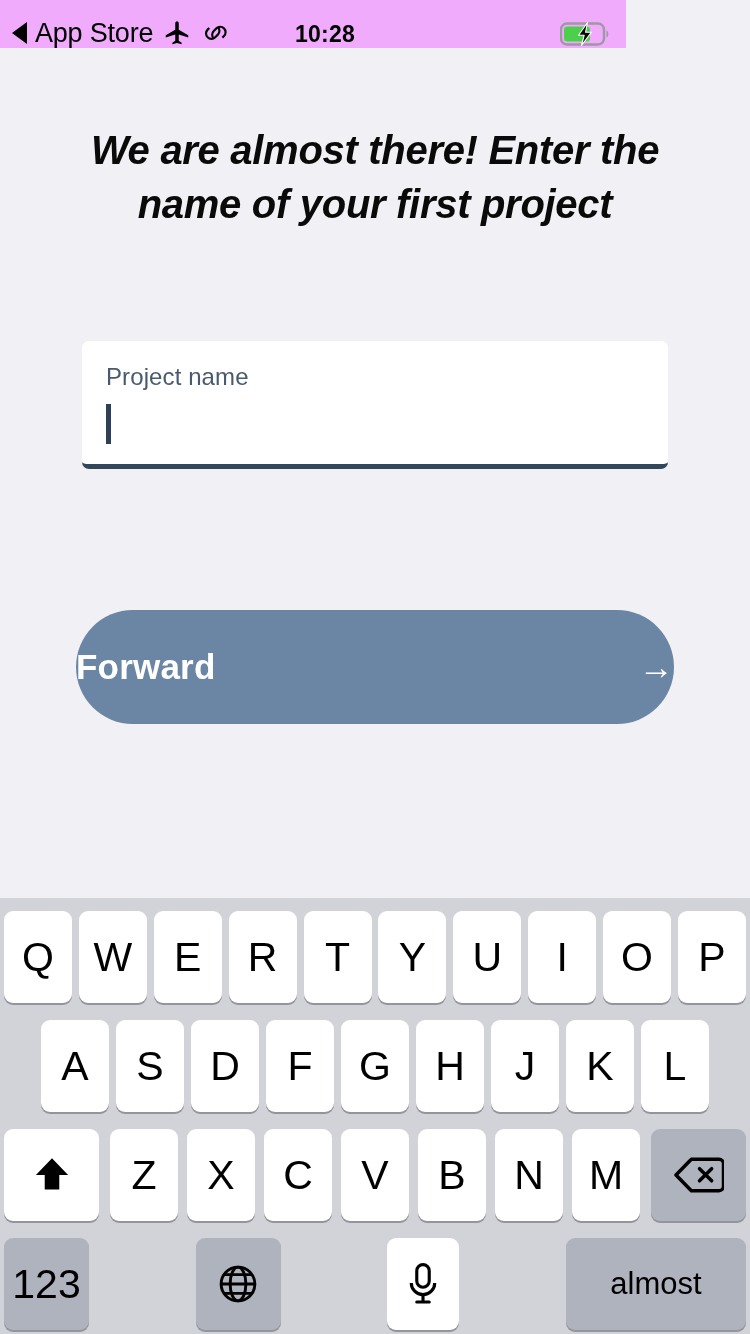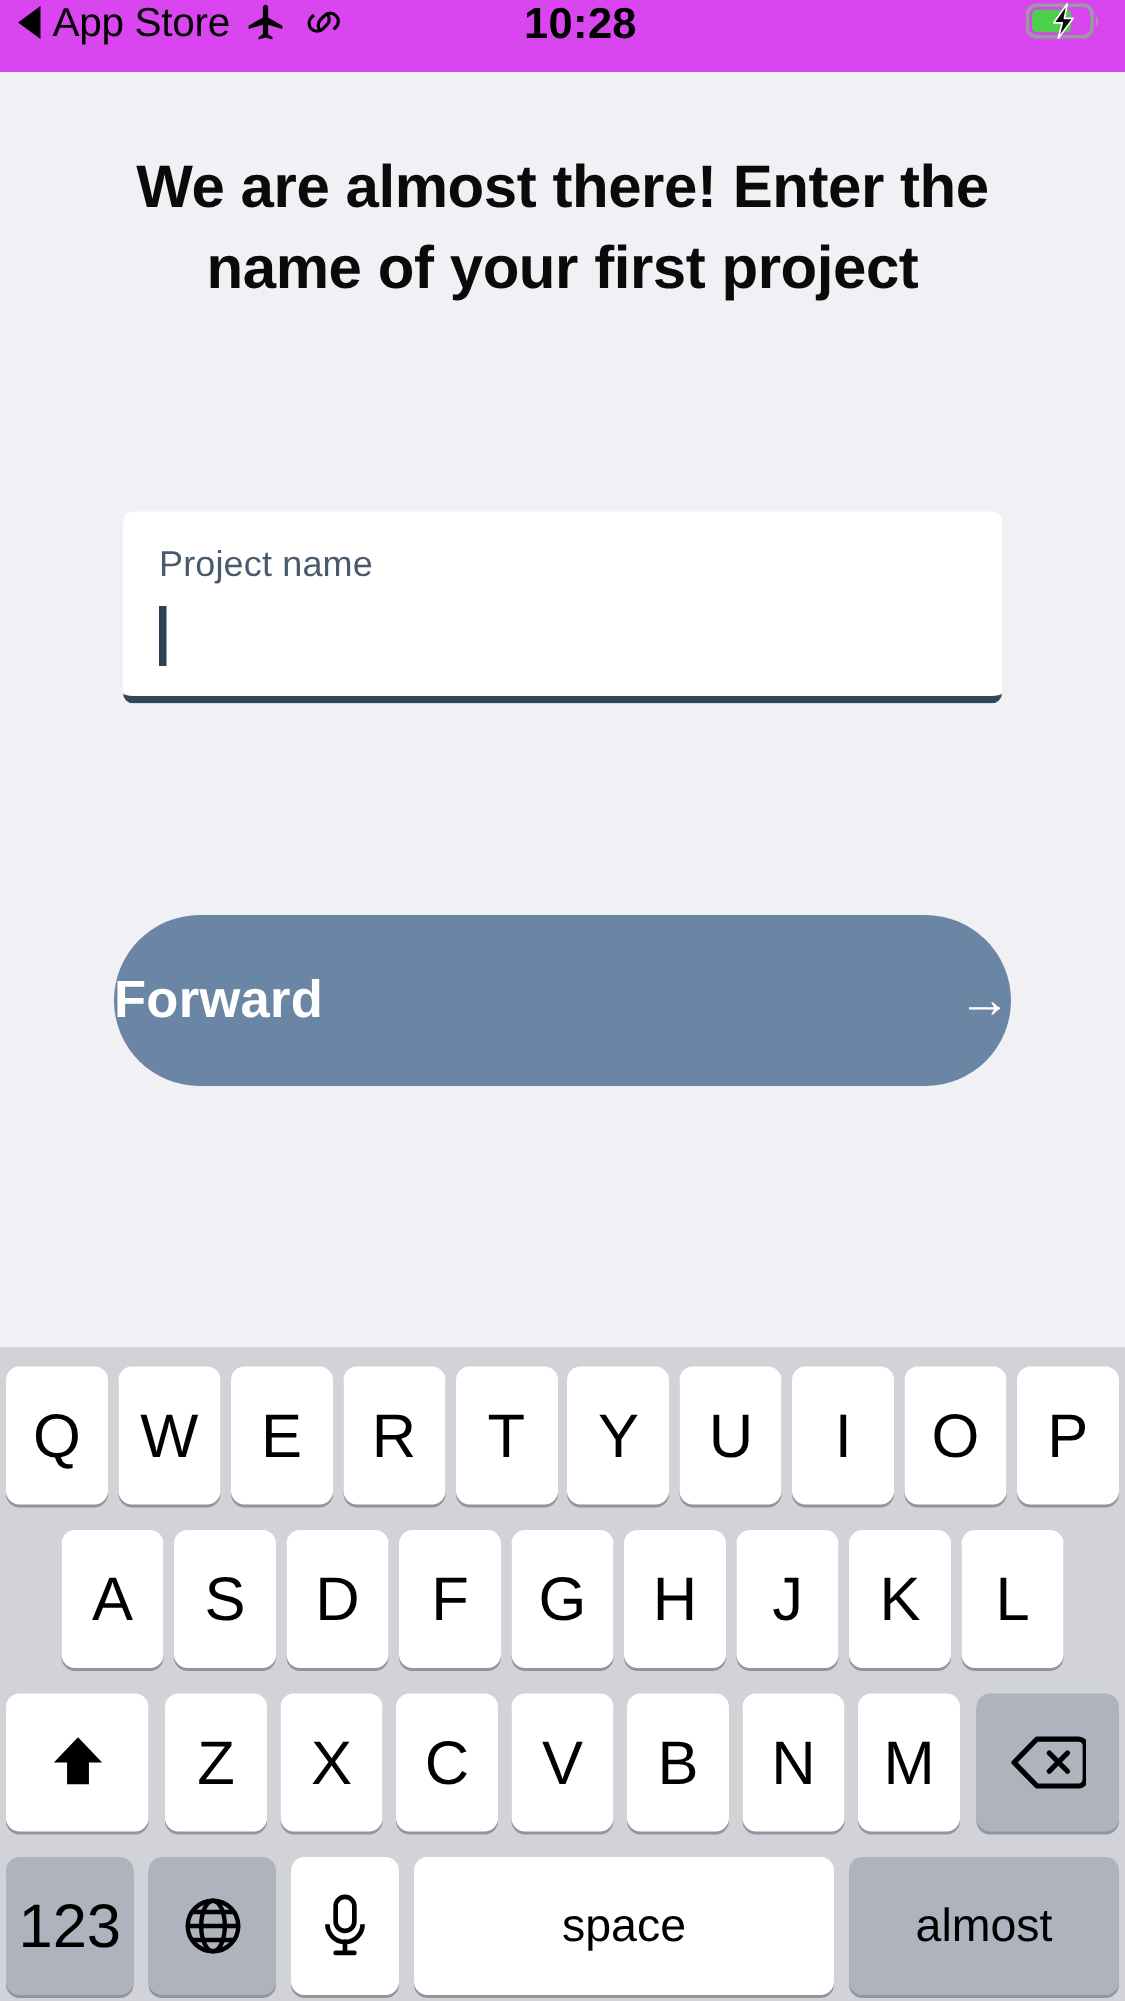--- a/index.html
+++ b/index.html
@@ -13,26 +13,26 @@
   body {
     font-family: "Liberation Sans", sans-serif;
     background: #F1F1F5;
     position: relative;
   }
 
   
   #status-bar {
     position: absolute;
     top: 0; left: 0;
-    width: 750px;
+    width: 626px;
     height: 48px;
     display: flex;
-    align-items: flex-start;
+    align-items: flex-end;
     padding: 0 14px 0 12px;
-    background: #d946ef;
+    background: #f0abfc;
   }
 
   .sb-left {
     display: flex;
     align-items: center;
     gap: 9px;
     flex: 0 0 auto;
   }
 
   .back-triangle {
@@ -49,48 +49,49 @@
     letter-spacing: -0.2px;
     line-height: 1;
   }
 
   .sb-icon { display: flex; align-items: center; }
 
   .sb-center {
     position: absolute;
     left: 0; right: 0;
     text-align: center;
-    font-size: 29px;
+    font-size: 23px;
     font-weight: bold;
     color: #000;
     letter-spacing: 0.2px;
     pointer-events: none;
     padding-left: 24px;
   }
 
   .sb-right {
     margin-left: auto;
     display: flex;
     align-items: center;
     z-index: 2;
   }
 
   
   #heading {
     position: absolute;
-    top: 98px;
+    top: 123px;
     left: 0;
     width: 750px;
     text-align: center;
     font-size: 40px;
     font-weight: bold;
     line-height: 54px;
     color: #0A0A0A;
     letter-spacing: -0.3px;
     padding: 0 60px;
+    font-style: italic;
   }
 
   
   #project-field {
     position: absolute;
     top: 341px;
     left: 82px;
     width: 586px;
     height: 128px;
     background: #FFFFFF;
@@ -313,16 +314,15 @@
         </g>
       </svg>
     </div>
     <div class="key mic">
       <svg width="34" height="44" viewBox="0 0 18 24">
         <rect x="5.6" y="1.4" width="6.8" height="12.4" rx="3.4" fill="none" stroke="#000" stroke-width="1.7"></rect>
         <path d="M2.6 11.4a6.4 6.4 0 0 0 12.8 0" fill="none" stroke="#000" stroke-width="1.7"></path>
         <path d="M9 17.8v3.6M5.6 21.8h6.8" stroke="#000" stroke-width="1.7" stroke-linecap="round"></path>
       </svg>
     </div>
-    <div class="key space">space</div>
     <div class="key return dark">almost</div>
   </div>
 </div>
 
 </body></html>

